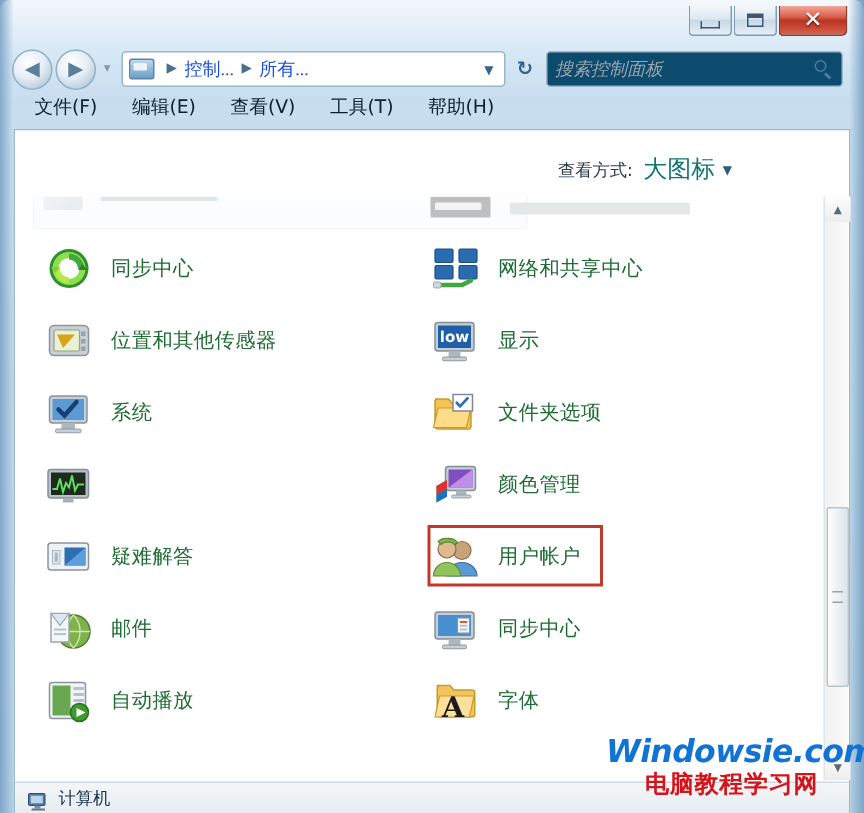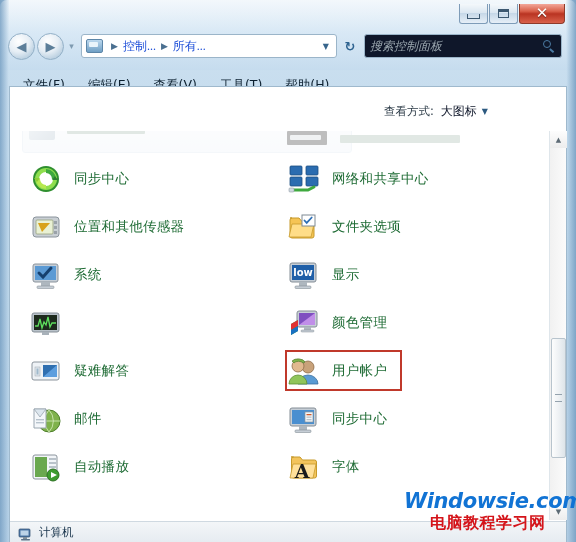--- a/index.html
+++ b/index.html
@@ -74,48 +74,48 @@
     background:#eaf4fb;border-radius:1px;}
   .crumb{font-size:12px;color:#1d4ed8;white-space:nowrap;font-family:Liberation Serif, serif;}
   .sep{color:#4a6f90;font-size:9px;margin:0 5px;}
   .addr-spacer{flex:1;}
   .addr-dd{color:#37658c;font-size:8px;padding:0 5px;}
   .refresh{width:22px;height:24px;display:flex;align-items:center;justify-content:center;
     color:#2e6390;font-size:13px;font-weight:bold;margin-left:2px;flex:0 0 auto;}
 
   .searchbox{
     flex:1;height:24px;margin-left:3px;margin-right:6px;
-    background:#0f172a;border:1px solid #9bb5c9;border-radius:3px;
+    background:#0c4a6e;border:1px solid #9bb5c9;border-radius:3px;
     display:flex;align-items:center;box-sizing:border-box;padding:0 5px;
   }
   .searchbox .ph{flex:1;font-size:12px;color:#9aa6ae;font-style:italic;white-space:nowrap;}
   .mag{width:13px;height:13px;position:relative;flex:0 0 auto;}
   .mag::before{content:"";position:absolute;left:0;top:0;width:8px;height:8px;
     border:1.6px solid #4b7ba3;border-radius:50%;box-sizing:border-box;}
   .mag::after{content:"";position:absolute;left:7px;top:8px;width:5px;height:1.6px;
     background:#4b7ba3;transform:rotate(42deg);transform-origin:left center;}
 
   
-  .menubar{position:absolute;left:9px;top:74px;width:558px;height:22px;
+  .menubar{position:absolute;left:9px;top:60px;width:558px;height:22px;
     display:flex;align-items:center;padding-left:14px;box-sizing:border-box;}
   .menuitem{font-size:12.5px;color:#0c2030;margin-right:23px;white-space:nowrap;}
 
   
   .client{
     position:absolute;left:9px;top:86px;width:558px;height:456px;
     background:#ffffff;border:1px solid #9fb9cd;border-bottom:none;box-sizing:border-box;
   }
   .headerband{
     position:absolute;left:0;top:0;width:100%;height:44px;
     background:#ffffff;box-sizing:border-box;
   }
   .page-title{position:absolute;left:13px;top:13px;font-size:14px;color:#1a4f82;white-space:nowrap;}
   .viewmode{position:absolute;right:78px;top:16px;display:flex;align-items:center;}
   .viewmode .lab{font-size:11.5px;color:#2c3b47;margin-right:7px;margin-left:11px;}
-  .viewmode .val{font-size:12px;color:#0f172a;margin-right:5px;}
+  .viewmode .val{font-size:16px;color:#0f766e;margin-right:5px;}
   .viewmode .car{font-size:8px;color:#2c5a80;}
 
   
   .iconpane{
     position:absolute;left:12px;top:44px;right:12px;bottom:22px;overflow:hidden;
   }
   .clipped-row{
     position:absolute;left:0;top:0;width:100%;height:22px;overflow:hidden;opacity:.30;
   }
   .cr-left{position:absolute;left:0;top:-14px;width:330px;height:36px;
@@ -391,40 +391,40 @@
                 <path d="M3 27 L20 27 L26 24" stroke="#3fa93f" stroke-width="3" fill="none" stroke-linecap="round"></path>
                 <rect x="1" y="25" width="5" height="4" rx="1" fill="#cfd8df" stroke="#94a0aa" stroke-width=".6"></rect>
               </svg>
             </div>
             <div class="lbl">网络和共享中心</div>
           </div>
 
           <div class="cpitem">
             <div class="ic">
               <svg viewBox="0 0 32 32">
-                <path d="M2 7 h9 l2.5 3 h10.5 a2 2 0 0 1 2 2 v13 a2 2 0 0 1 -2 2 h-20 a2 2 0 0 1 -2 -2 v-16 a2 2 0 0 1 2 -2 z" fill="#f5c455" stroke="#c79a2c" stroke-width="1"></path>
-                <path d="M4 13 h22 l-3 13 h-22 z" fill="#ffdd88" stroke="#c79a2c" stroke-width=".8"></path>
-                <rect x="14" y="4" width="13" height="11" fill="#ffffff" stroke="#7f8a93" stroke-width="1"></rect>
-                <path d="M16.5 9.5 l2.2 2.4 l5 -5.4" stroke="#2e6fb5" stroke-width="1.8" fill="none" stroke-linecap="round"></path>
-              </svg>
-            </div>
-            <div class="lbl">文件夹选项</div>
-          </div>
-
-          <div class="cpitem">
-            <div class="ic">
-              <svg viewBox="0 0 32 32">
                 <rect x="2" y="4" width="26" height="19" rx="2" fill="#c6ced6" stroke="#858e96" stroke-width="1"></rect>
                 <rect x="4" y="6" width="22" height="15" fill="#1f5fa8"></rect>
                 <text x="15" y="17" font-size="10" font-weight="bold" fill="#ffffff" text-anchor="middle" font-family="DejaVu Sans, sans-serif">low</text>
                 <rect x="11" y="23" width="8" height="4" fill="#aeb7bf"></rect>
                 <rect x="7" y="27" width="16" height="2.5" rx="1" fill="#c6ced6" stroke="#858e96" stroke-width=".6"></rect>
               </svg>
             </div>
             <div class="lbl">显示</div>
+          </div>
+
+          <div class="cpitem">
+            <div class="ic">
+              <svg viewBox="0 0 32 32">
+                <path d="M2 7 h9 l2.5 3 h10.5 a2 2 0 0 1 2 2 v13 a2 2 0 0 1 -2 2 h-20 a2 2 0 0 1 -2 -2 v-16 a2 2 0 0 1 2 -2 z" fill="#f5c455" stroke="#c79a2c" stroke-width="1"></path>
+                <path d="M4 13 h22 l-3 13 h-22 z" fill="#ffdd88" stroke="#c79a2c" stroke-width=".8"></path>
+                <rect x="14" y="4" width="13" height="11" fill="#ffffff" stroke="#7f8a93" stroke-width="1"></rect>
+                <path d="M16.5 9.5 l2.2 2.4 l5 -5.4" stroke="#2e6fb5" stroke-width="1.8" fill="none" stroke-linecap="round"></path>
+              </svg>
+            </div>
+            <div class="lbl">文件夹选项</div>
           </div>
 
           <div class="cpitem">
             <div class="ic">
               <svg viewBox="0 0 32 32">
                 <rect x="9" y="4" width="20" height="16" rx="2" fill="#c6ced6" stroke="#858e96" stroke-width="1"></rect>
                 <rect x="11" y="6" width="16" height="12" fill="#7f4fc0"></rect>
                 <path d="M11 18 L27 6 L27 18 Z" fill="#c08ee8"></path>
                 <rect x="16" y="20" width="7" height="3" fill="#aeb7bf"></rect>
                 <rect x="13" y="23" width="13" height="2" rx="1" fill="#c6ced6" stroke="#858e96" stroke-width=".5"></rect>

